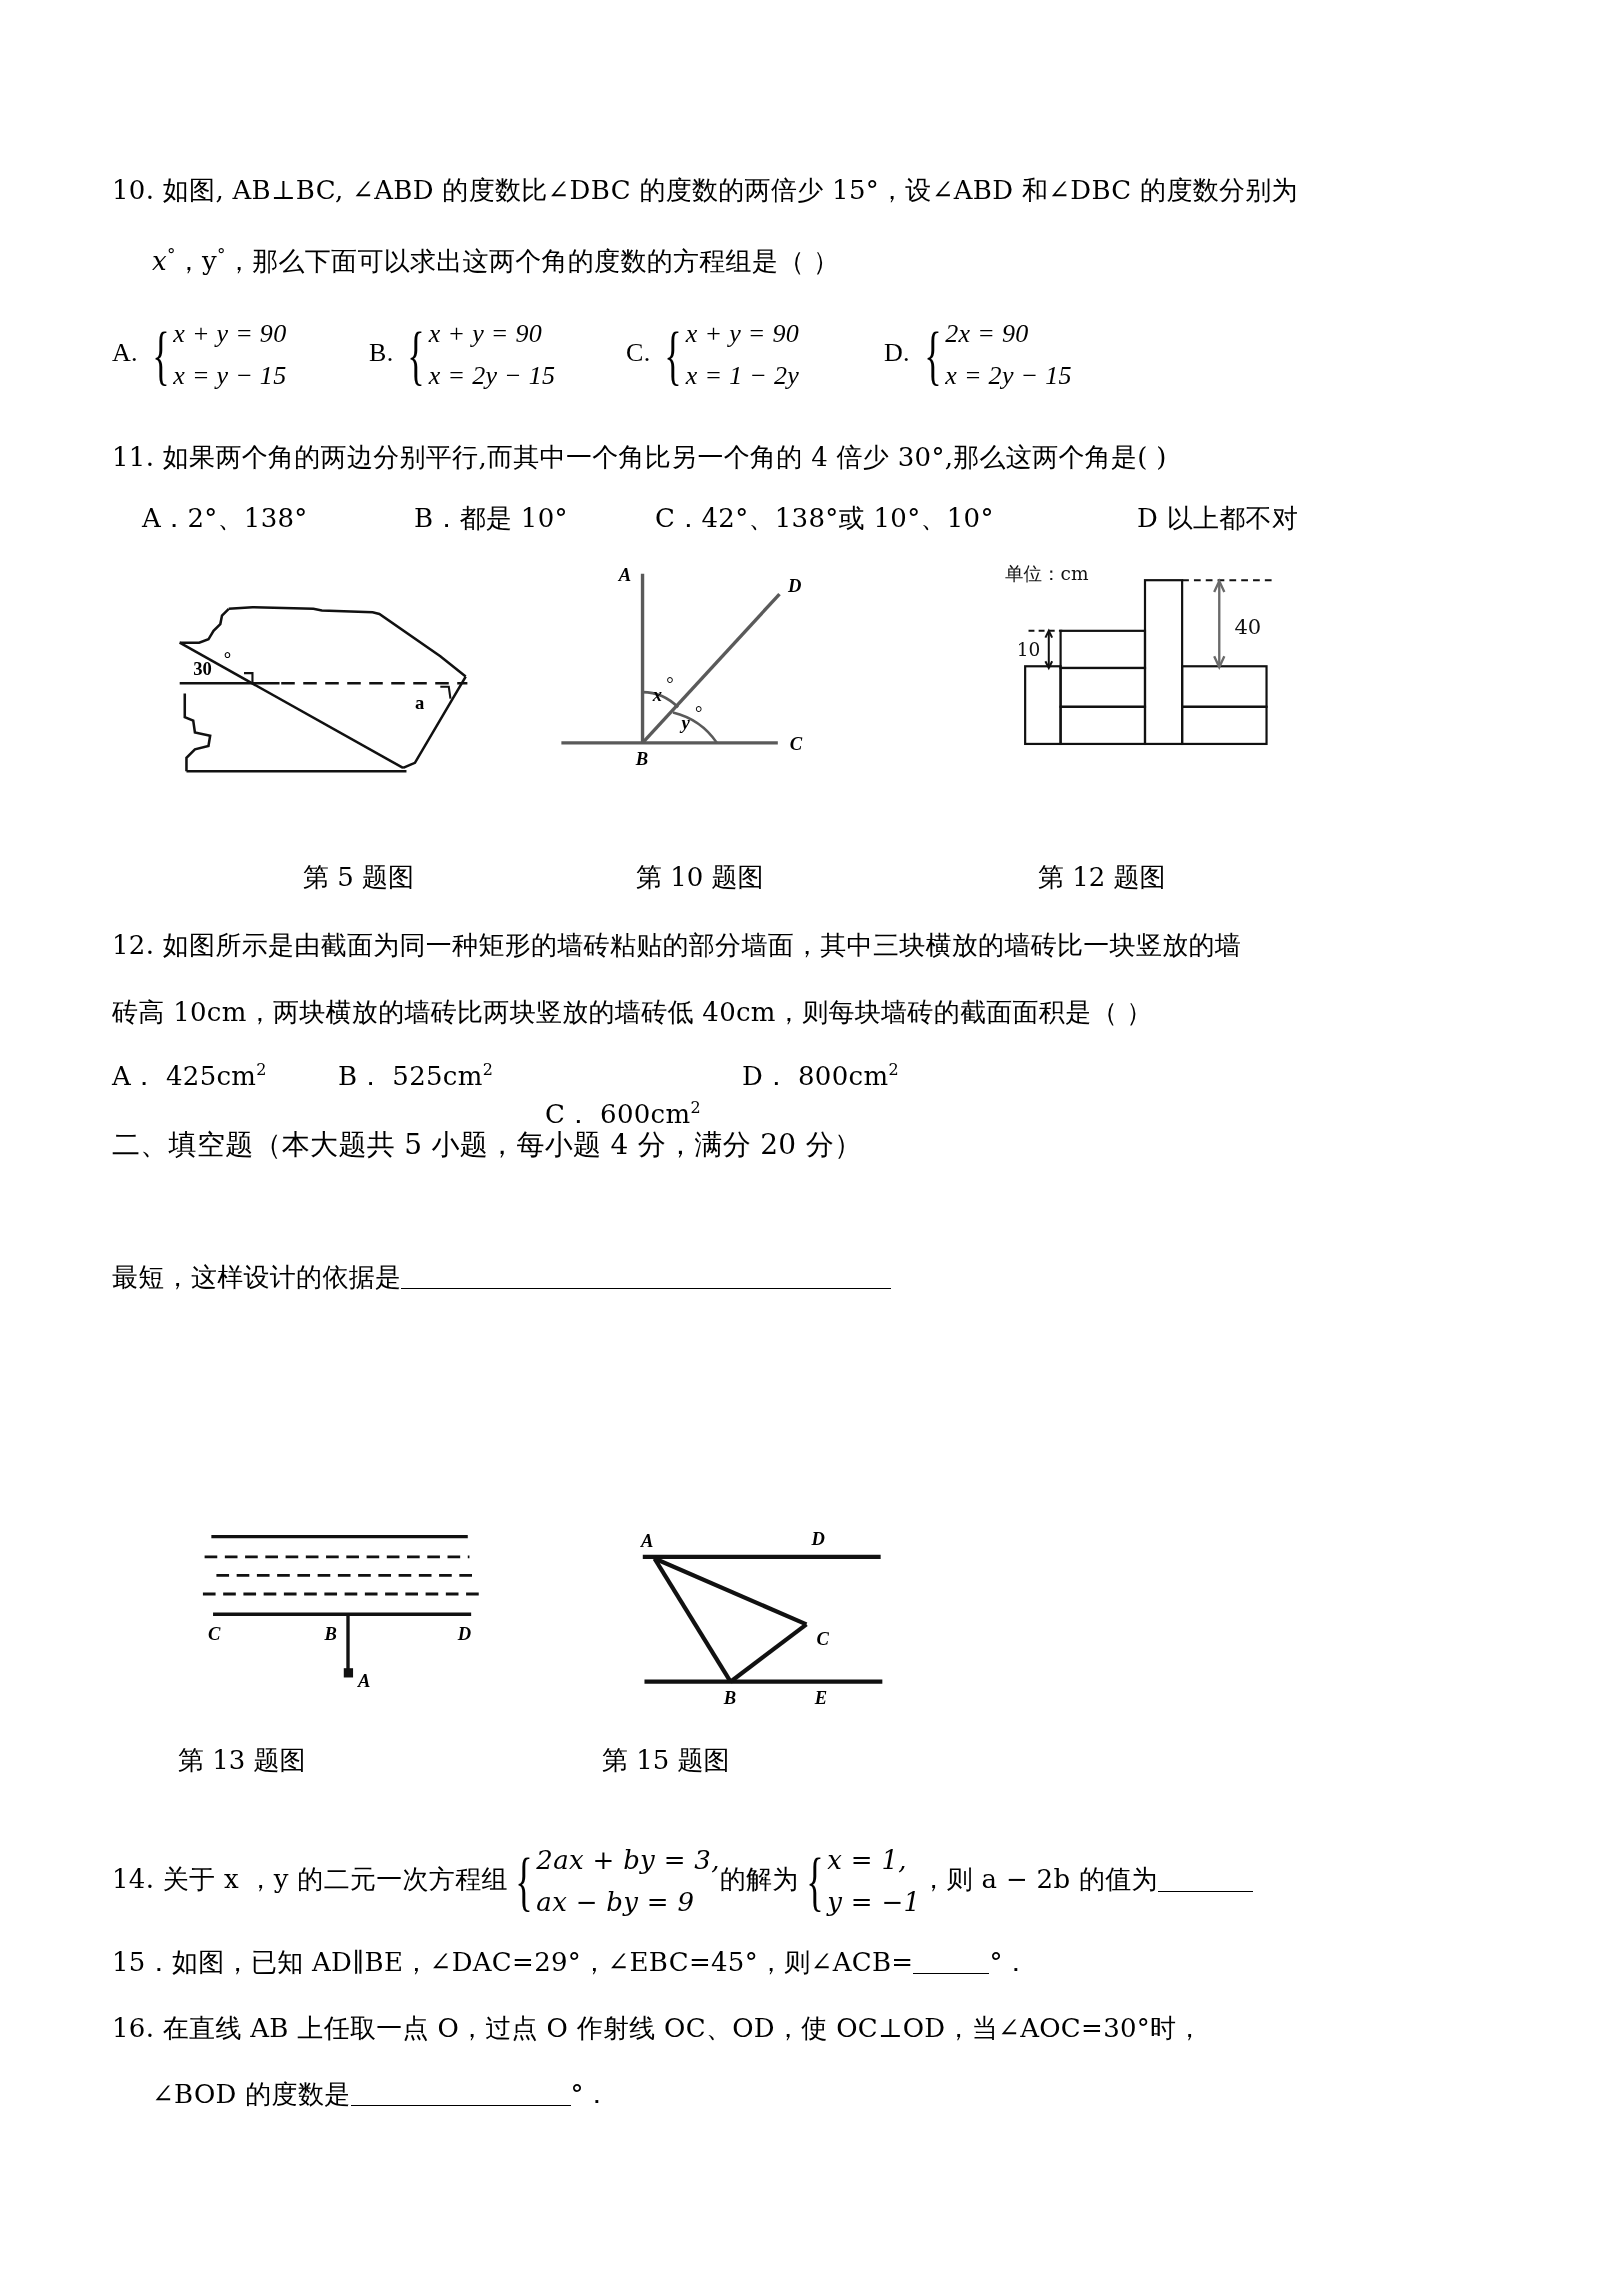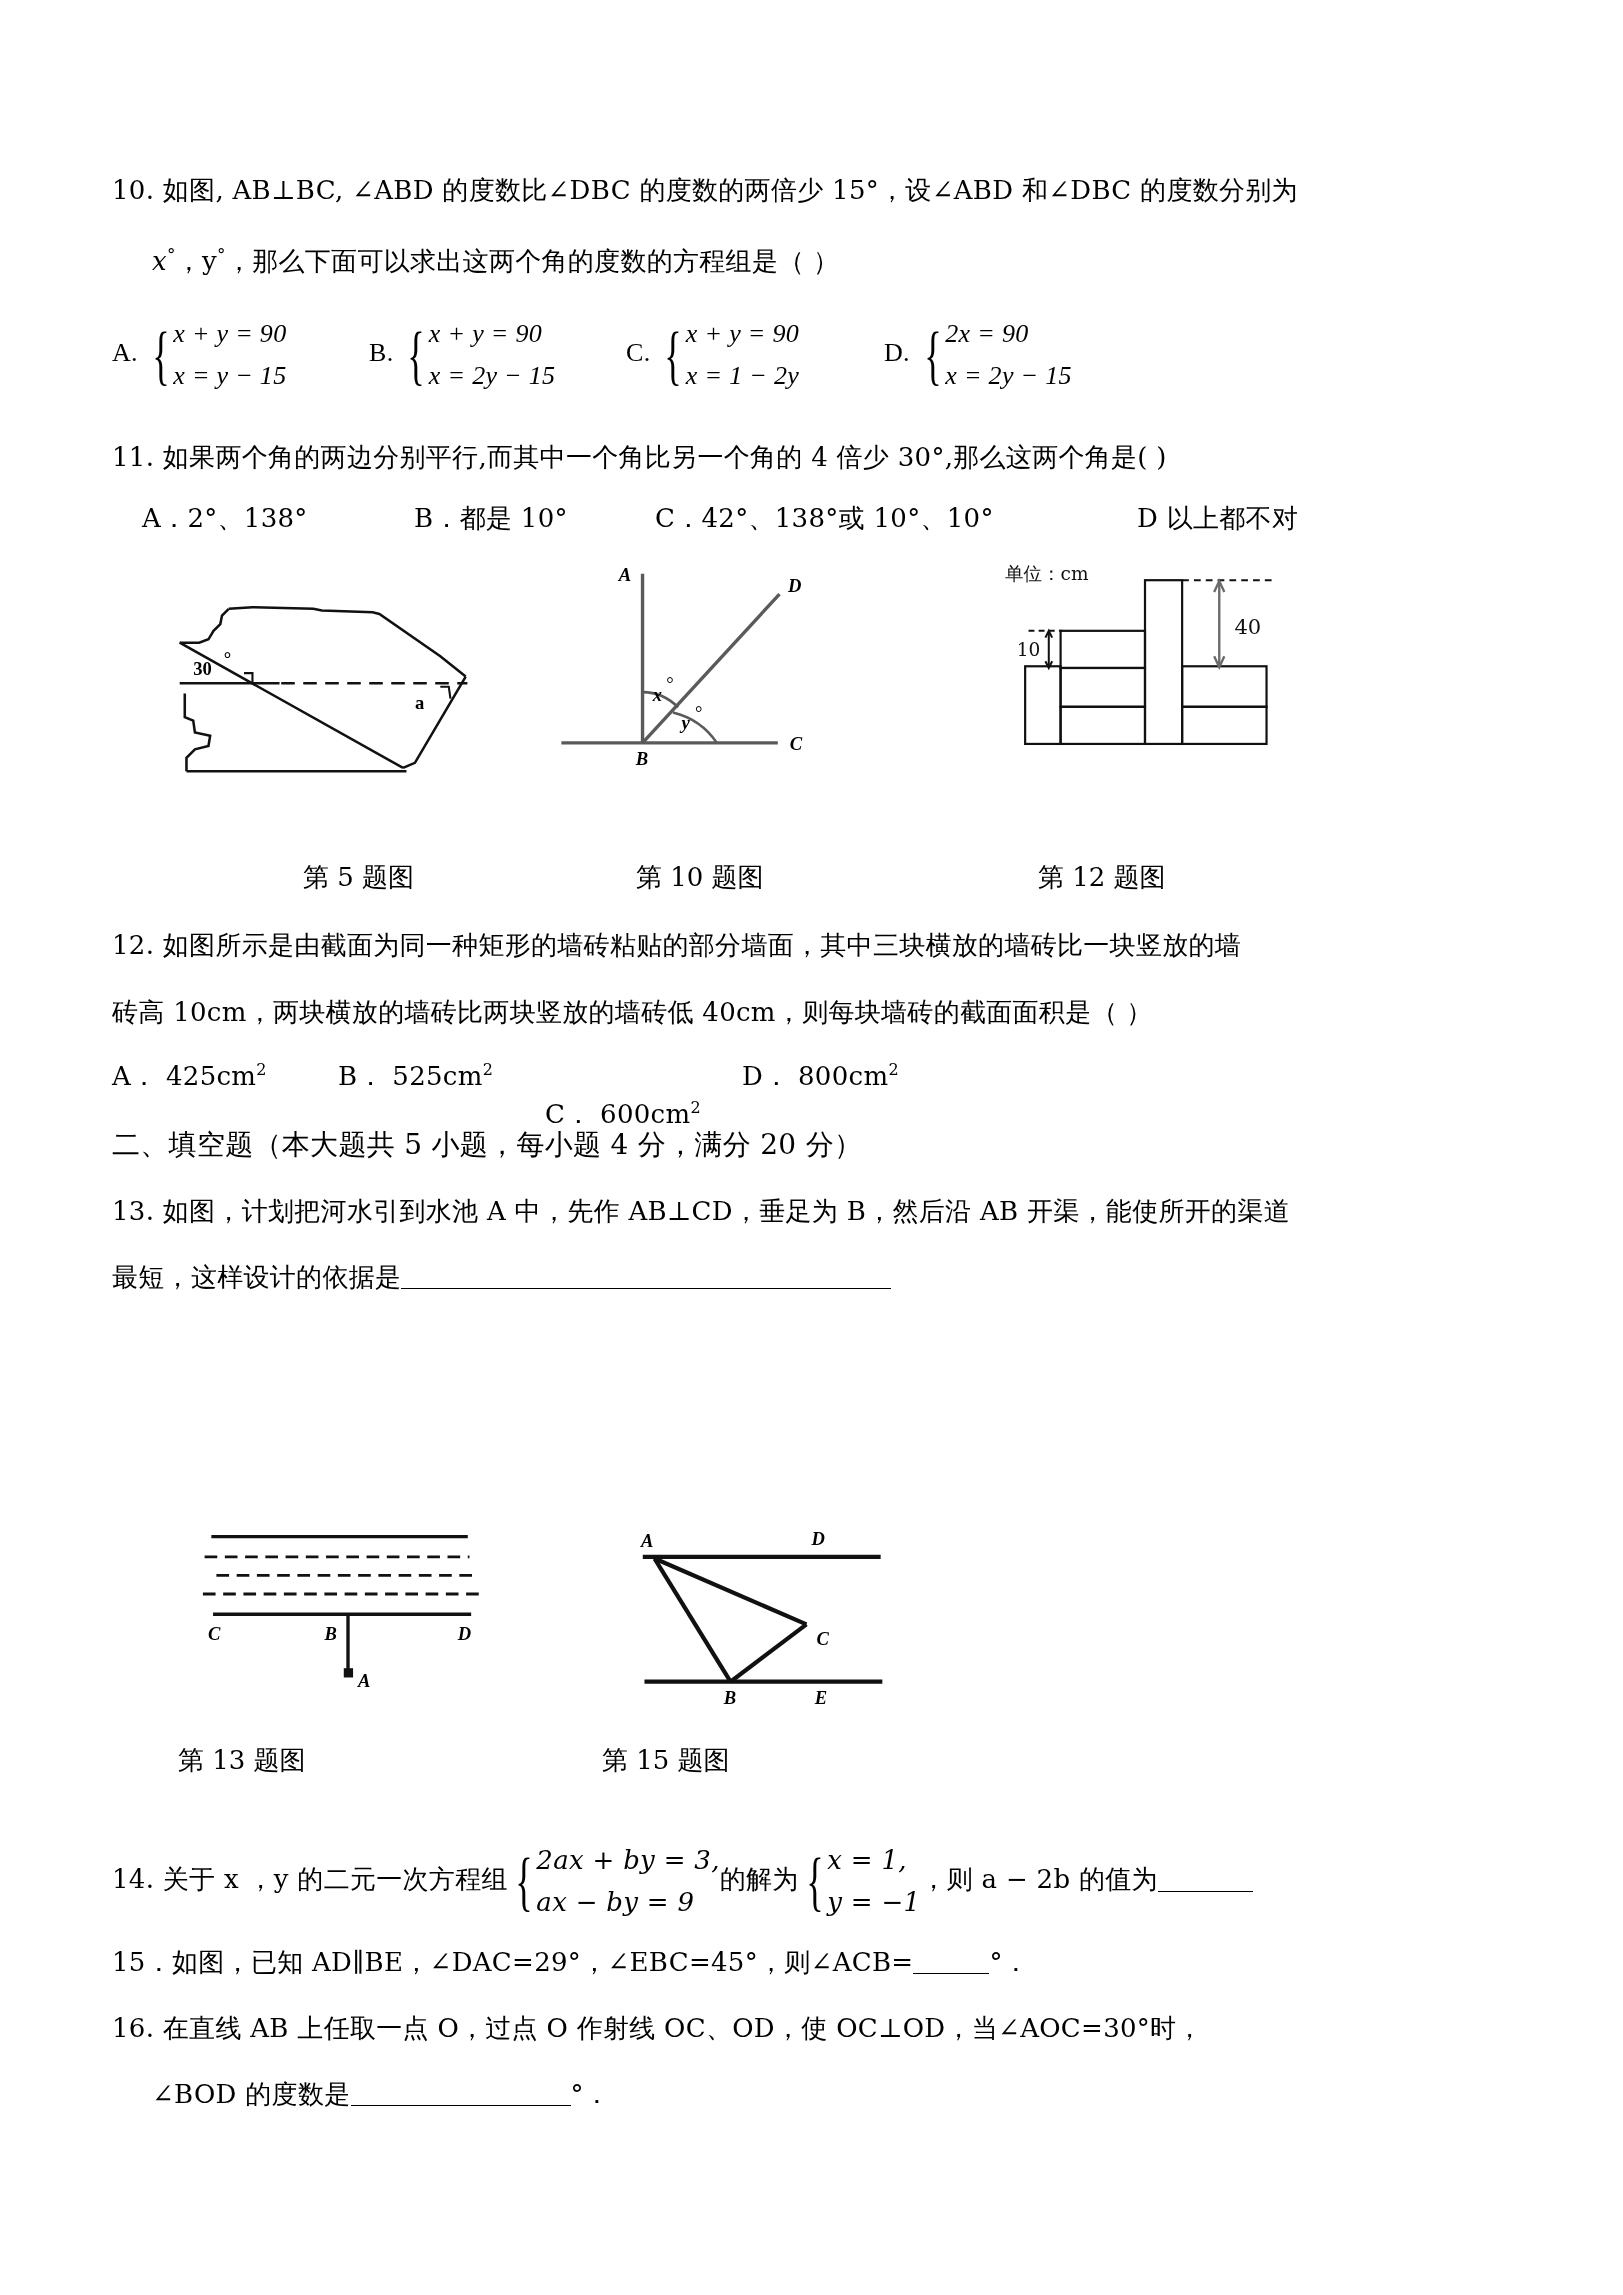--- a/index.html
+++ b/index.html
@@ -202,21 +202,20 @@
     <span>C．</span>
     <span>600</span><span>cm</span><span class="sup">2</span>
   </div>
   <div class="ln cn" style="left:742px;top:1059px;">
     <span>D．</span>
     <span>800</span><span>cm</span><span class="sup">2</span>
   </div>
 
   <div class="ln cn" style="left:112px;top:1126px;font-size:28px;">二、填空题（本大题共 5 小题，每小题 4 分，满分 20 分）</div>
 
-  <div class="ln cn" style="left:112px;top:1194px;">13. 如图，计划把河水引到水池 A 中，先作 AB⊥CD，垂足为 B，然后沿 AB 开渠，能使所开的渠道</div>
   <div class="ln cn" style="left:112px;top:1260px;">
     <span>最短，这样设计的依据是</span><span class="blank" style="width:490px;height:0.8px;"></span>
   </div>
 
   <div class="fig" style="left:179px;top:1513px;">
     <svg width="338" height="194" viewBox="0 0 400 230">
 
       <line x1="38" y1="28" x2="342" y2="28" stroke="#111" stroke-width="4"></line>
 
       <line x1="30" y1="52" x2="344" y2="52" stroke="#111" stroke-width="3.4" stroke-dasharray="15 9"></line>

